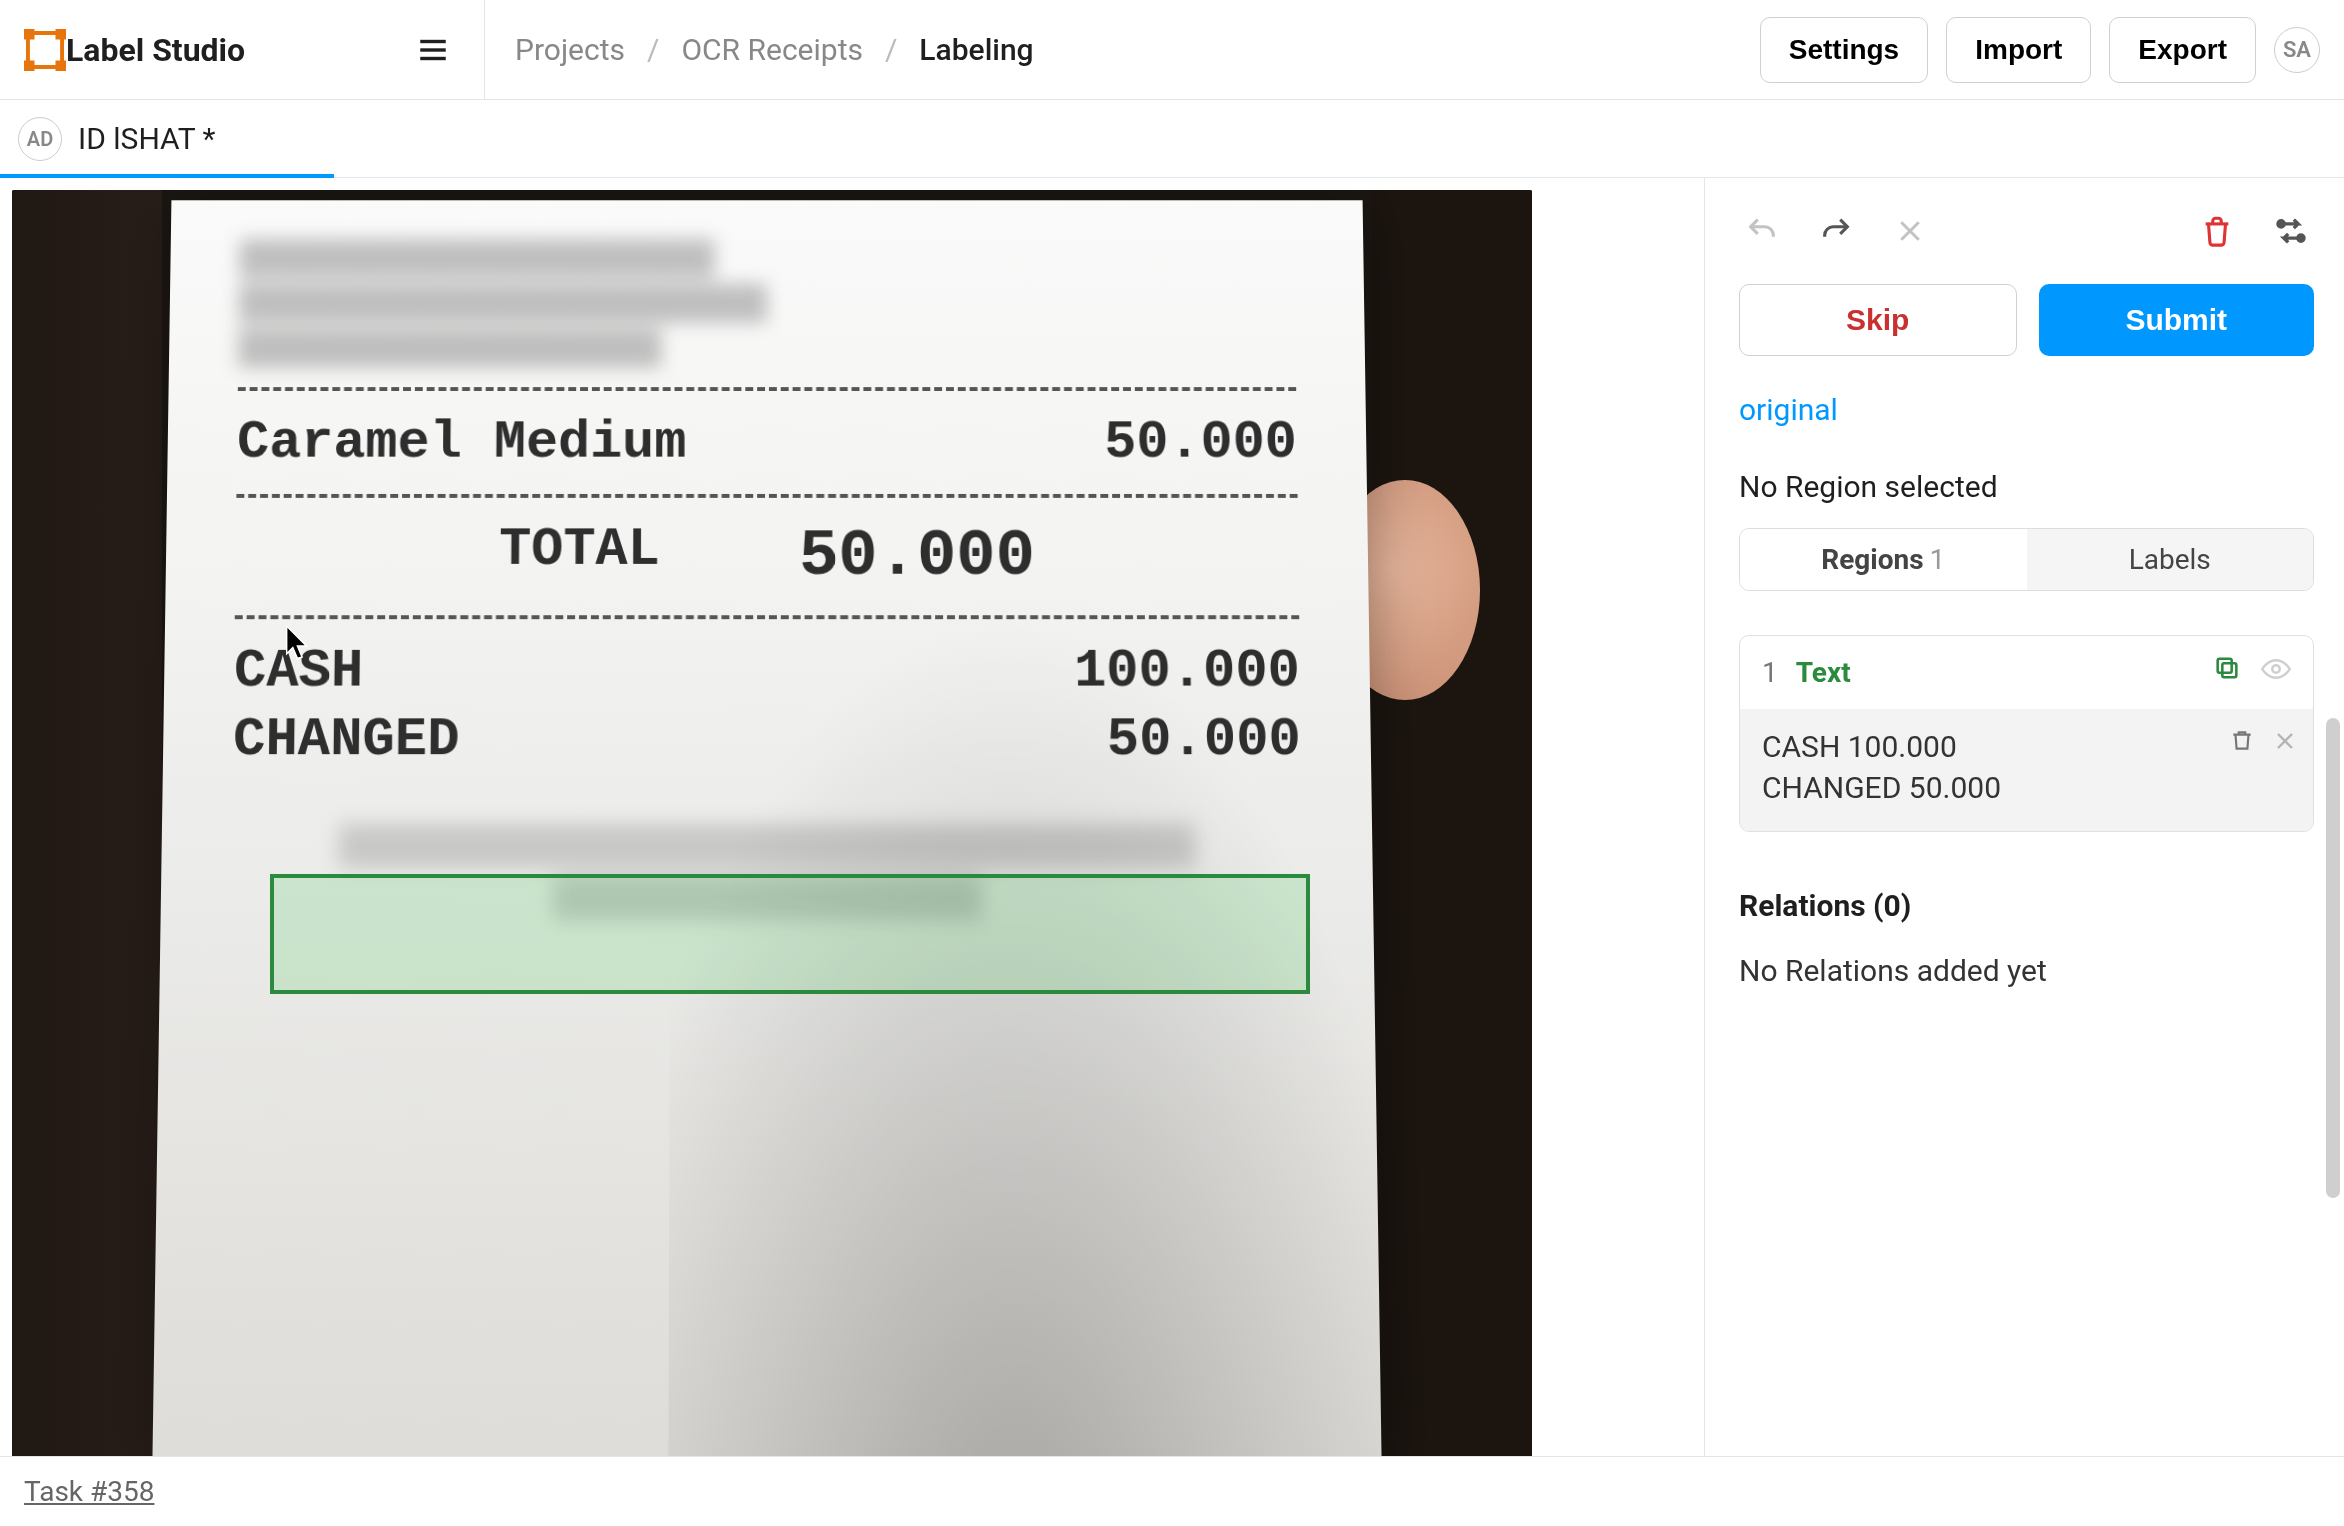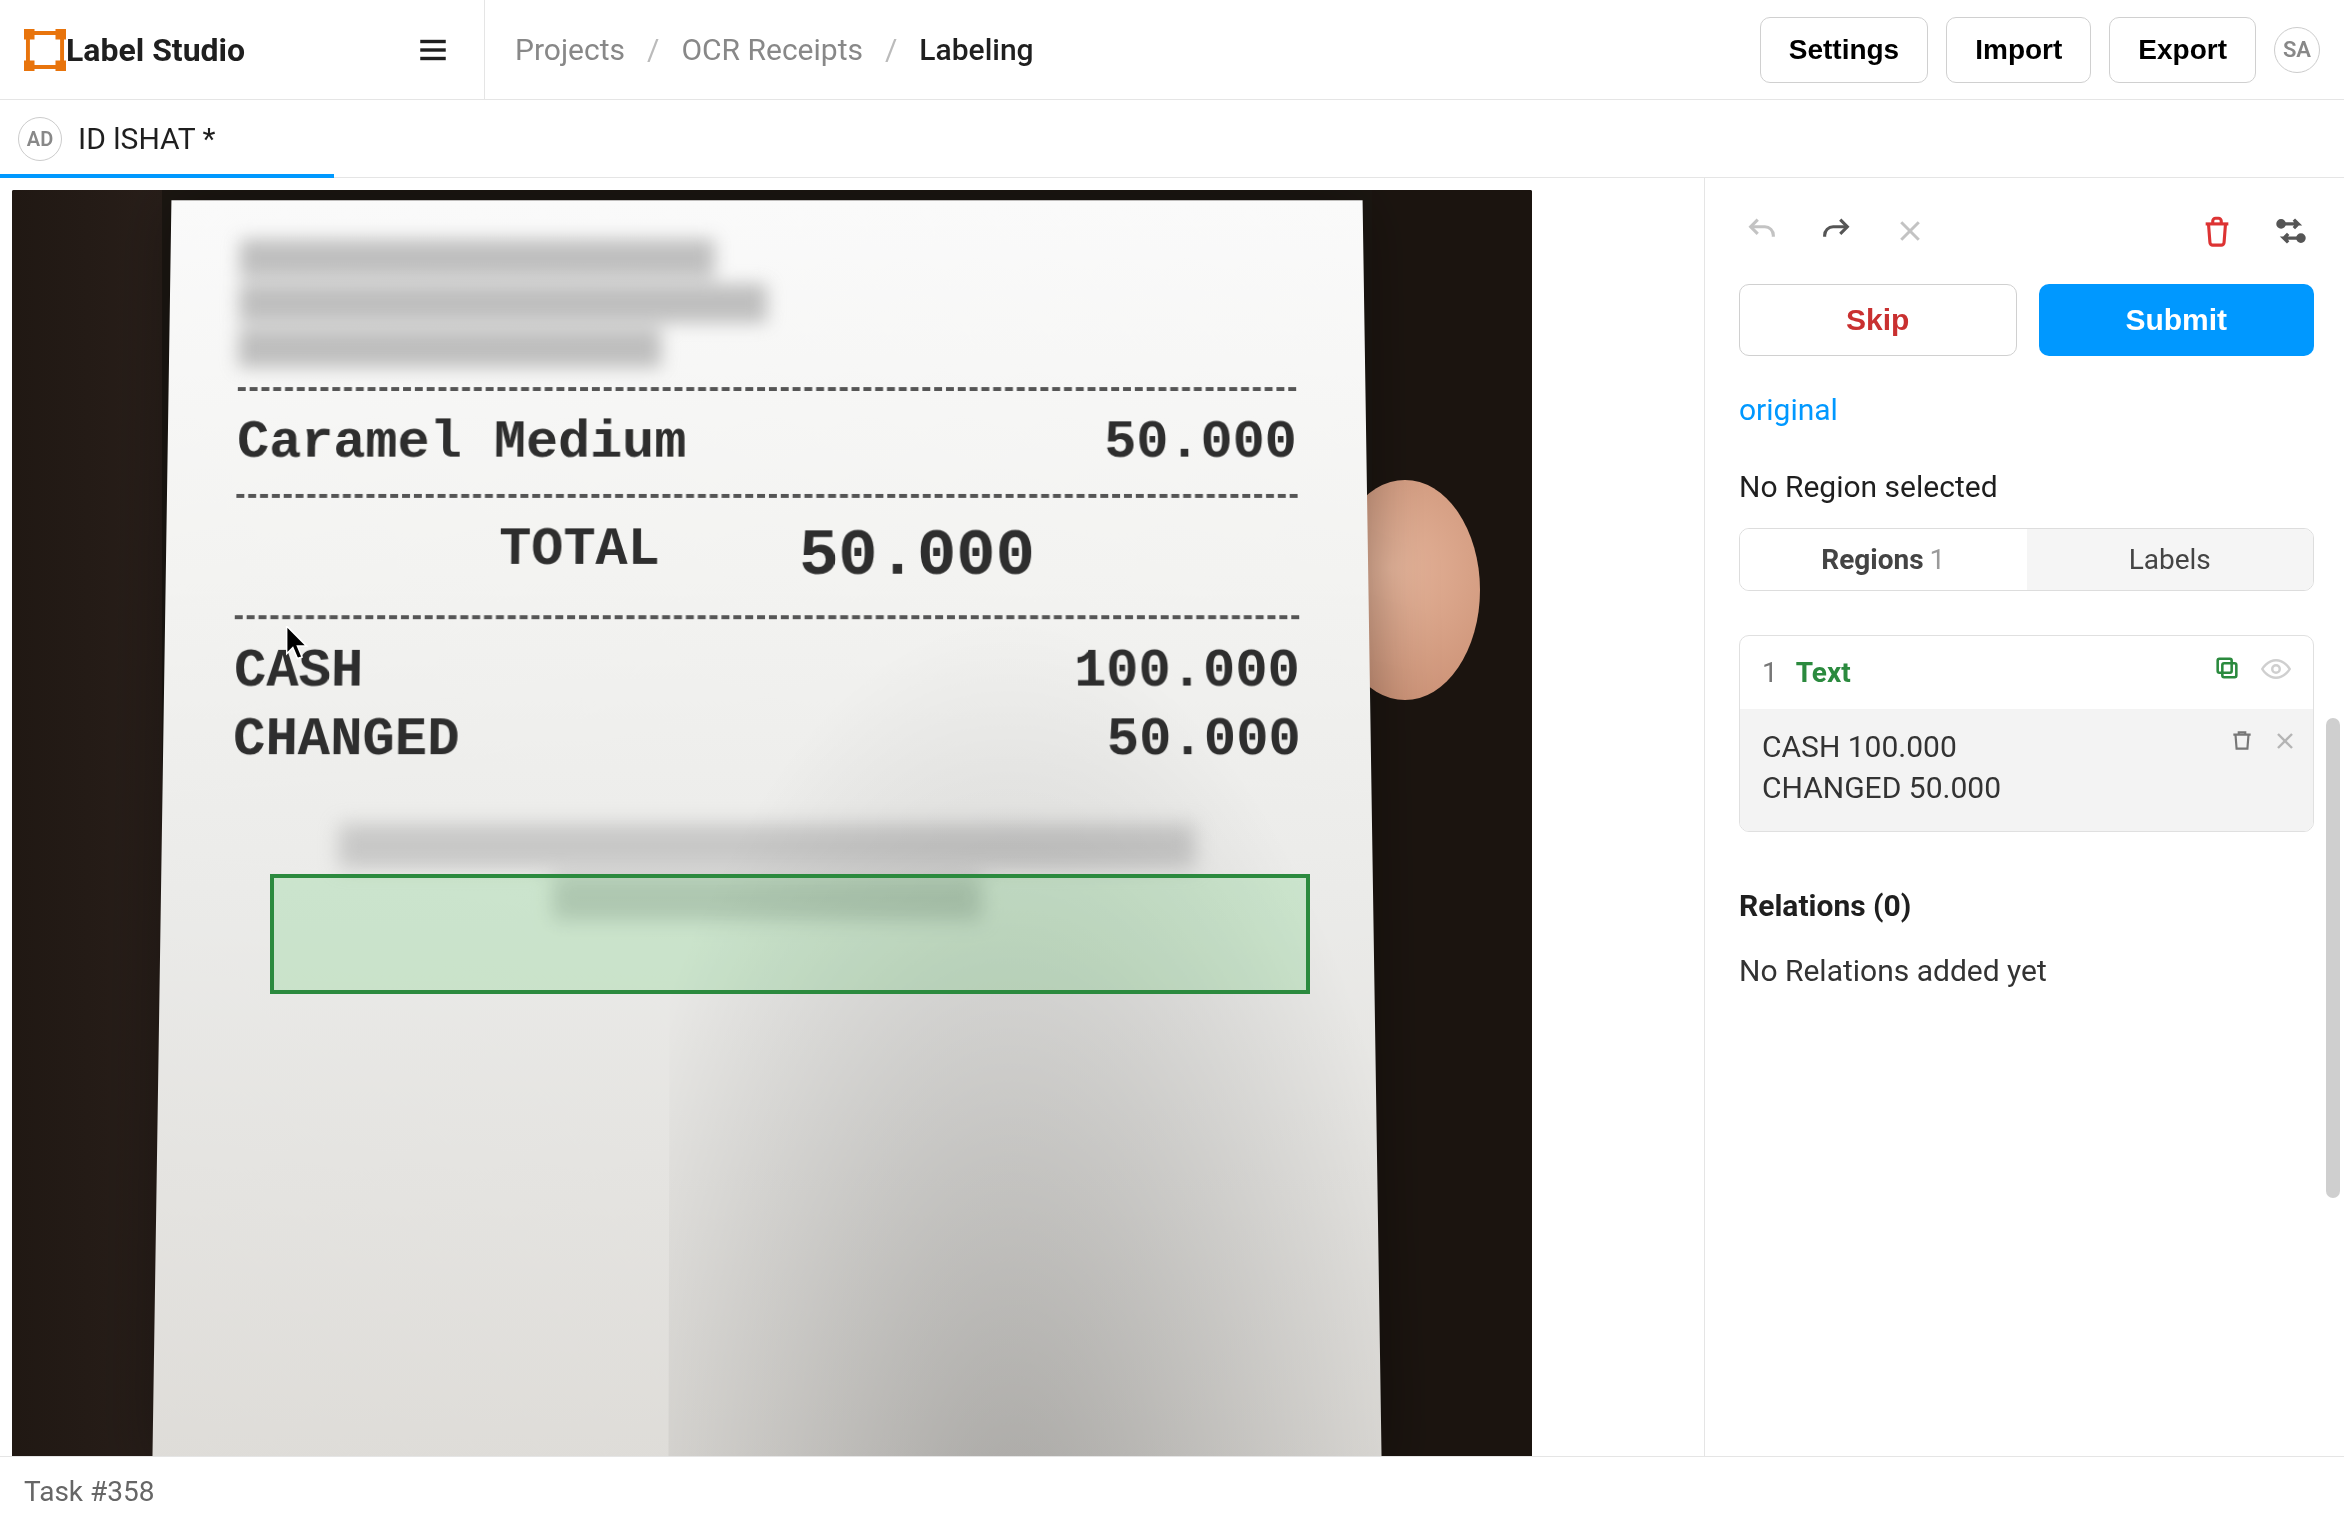--- a/index.html
+++ b/index.html
@@ -75,21 +75,21 @@
 .region-head .lbl { color:#2b8a3e; font-weight:700; font-size:28px; }
 .region-head .right-icons { margin-left:auto; display:flex; gap:20px; }
 .region-body { background:#f3f3f3; padding:20px 22px; font-size:30px; color:#333; position:relative; }
 .region-body .line { margin-bottom:6px; }
 .region-body .tray { position:absolute; right:16px; top:16px; display:flex; gap:18px; }
 .section-title { font-size:30px; font-weight:700; margin-top:48px; }
 .no-rel { font-size:30px; margin-top:22px; color:#333; }
 .scroll-ind { position:absolute; right:4px; top:540px; width:14px; height:480px; background:#cfcfcf; border-radius:10px; }
 
 
-.footer { height:70px; border-top:1px solid #e5e5e5; display:flex; align-items:center; padding:0 24px; font-size:28px; color:#666; }
+.footer { height:70px; border-top:1px solid #e5e5e5; display:flex; align-items:center; padding:0 24px; font-size:28px; color:#666;text-decoration:underline; }
 </style>
 </head>
 <body>
 
 <div class="header">
   <div class="logo-block">
     <span class="logo-icon">
       <svg viewBox="0 0 32 32">
           <rect x="3" y="3" width="26" height="26" rx="2" fill="none" stroke="#e8740c" stroke-width="3"></rect>
           <rect x="0" y="0" width="8" height="8" fill="#e8740c"></rect>

